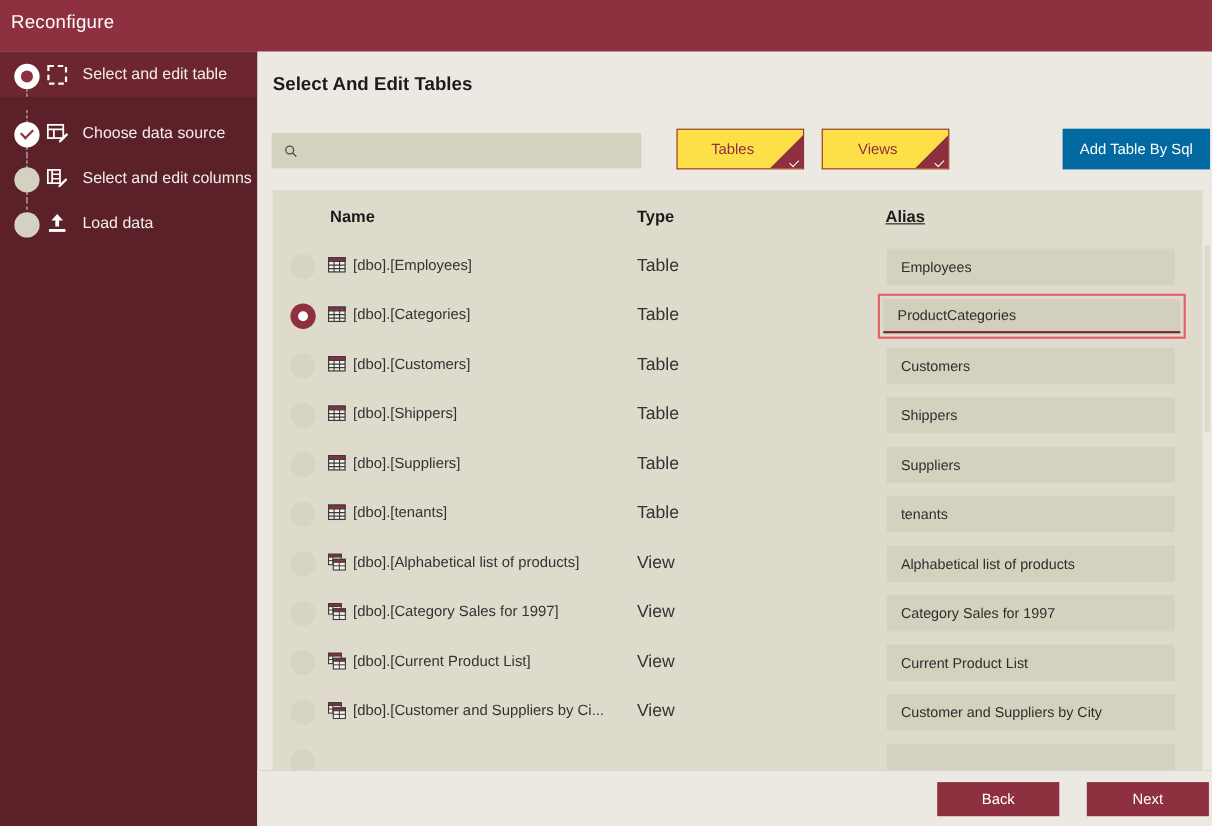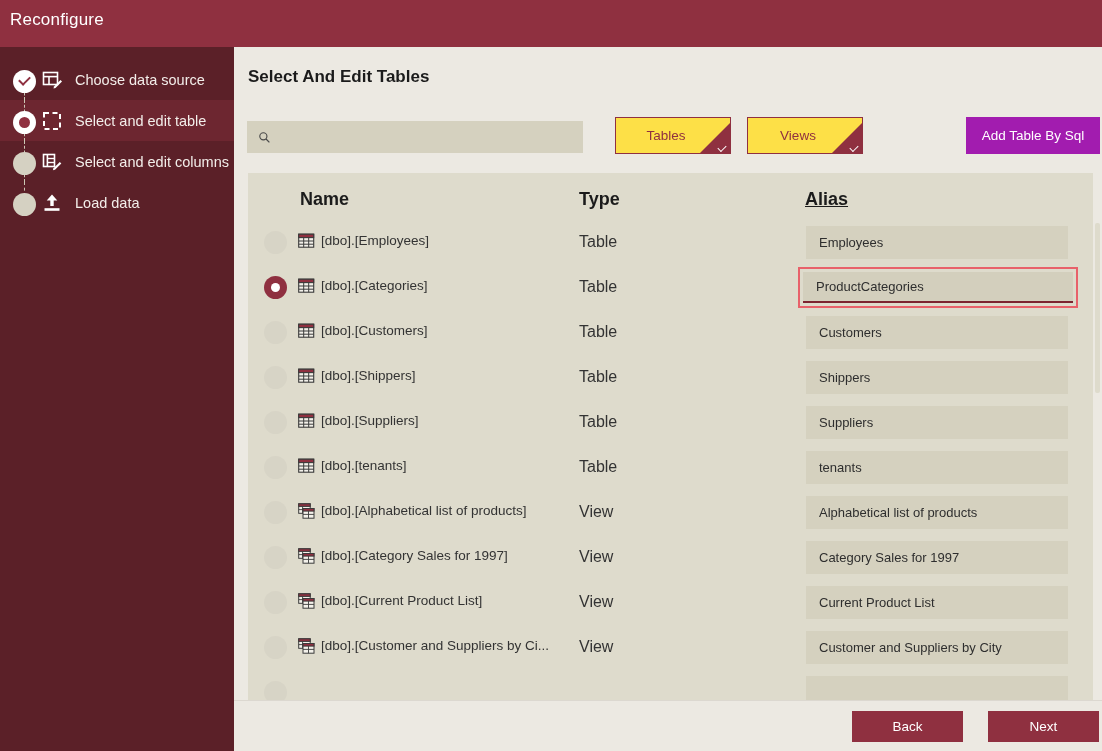--- a/index.html
+++ b/index.html
@@ -150,21 +150,21 @@
     border-left: 1.6px solid #ffffff;
     border-bottom: 1.6px solid #ffffff;
     transform: rotate(-45deg);
   }
   #btn-tables { left: 381px; }
   #btn-views  { left: 513px; }
 
   .sql-btn {
     position: absolute; left: 732px; top: 70px;
     width: 134px; height: 37px;
-    background: #a21caf;
+    background: #0369a1;
     border: none;
     color: #ffffff;
     font-size: 13.5px;
     font-family: "Liberation Sans", sans-serif;
     cursor: pointer;
   }
 
   
   .grid-wrap {
     position: absolute; left: 14px; top: 126px;
@@ -172,21 +172,21 @@
     background: #dedbcc;
     overflow: hidden;
   }
   .grid-head {
     position: relative;
     height: 47px;
     background: #dedbcc;
   }
   .grid-head .h {
     position: absolute; top: 16px;
-    font-size: 18px; font-weight: 600; color: #1b1b1b;
+    font-size: 15px; font-weight: 600; color: #1b1b1b;
   }
   .h-name  { left: 52px; }
   .h-type  { left: 331px; }
   .h-alias { left: 557px; text-decoration: underline; }
 
   .grid-body {
     position: relative;
     height: 524px;
     overflow: hidden;
   }
@@ -282,42 +282,42 @@
 </head>
 <body>
 
 <div class="app">
 
   <div class="titlebar">
     <div class="title">Reconfigure</div>
   </div>
 
   <div class="sidebar" id="sidebar">
+      <div class="step active" style="margin-top:0">
+        <span class="step-rail"></span>
+        <span class="bullet current"></span>
+        <span class="step-icon">
+          <svg width="20" height="20" viewBox="0 0 20 20">
+            <rect x="2" y="2" width="16" height="16" fill="none" stroke="#ffffff" stroke-width="2" stroke-dasharray="5,3.5"></rect>
+          </svg>
+        </span>
+        <span class="step-label">Select and edit table</span>
+      </div>
       <div class="step " style="margin-top:12px">
         <span class="step-rail"></span>
         <span class="bullet done"></span>
         <span class="step-icon">
           <svg width="20" height="20" viewBox="0 0 20 20">
             <rect x="1.5" y="2.5" width="14" height="12" fill="none" stroke="#ffffff" stroke-width="1.6"></rect>
             <line x1="1.5" y1="6.6" x2="15.5" y2="6.6" stroke="#ffffff" stroke-width="1.6"></line>
             <line x1="7" y1="6.6" x2="7" y2="14.5" stroke="#ffffff" stroke-width="1.6"></line>
             <path d="M12 16.5 L18.5 10 L20 11.5 L13.5 18 L11.5 18.5 Z" fill="#ffffff"></path>
           </svg>
         </span>
         <span class="step-label">Choose data source</span>
-      </div>
-      <div class="step active" style="margin-top:0">
-        <span class="step-rail"></span>
-        <span class="bullet current"></span>
-        <span class="step-icon">
-          <svg width="20" height="20" viewBox="0 0 20 20">
-            <rect x="2" y="2" width="16" height="16" fill="none" stroke="#ffffff" stroke-width="2" stroke-dasharray="5,3.5"></rect>
-          </svg>
-        </span>
-        <span class="step-label">Select and edit table</span>
       </div>
       <div class="step " style="margin-top:0">
         <span class="step-rail"></span>
         <span class="bullet"></span>
         <span class="step-icon">
           <svg width="20" height="20" viewBox="0 0 20 20">
             <rect x="1.5" y="2.5" width="11" height="12" fill="none" stroke="#ffffff" stroke-width="1.6"></rect>
             <line x1="5.4" y1="2.5" x2="5.4" y2="14.5" stroke="#ffffff" stroke-width="1.6"></line>
             <line x1="5.4" y1="6.5" x2="12.5" y2="6.5" stroke="#ffffff" stroke-width="1.4"></line>
             <line x1="5.4" y1="10.5" x2="12.5" y2="10.5" stroke="#ffffff" stroke-width="1.4"></line>

